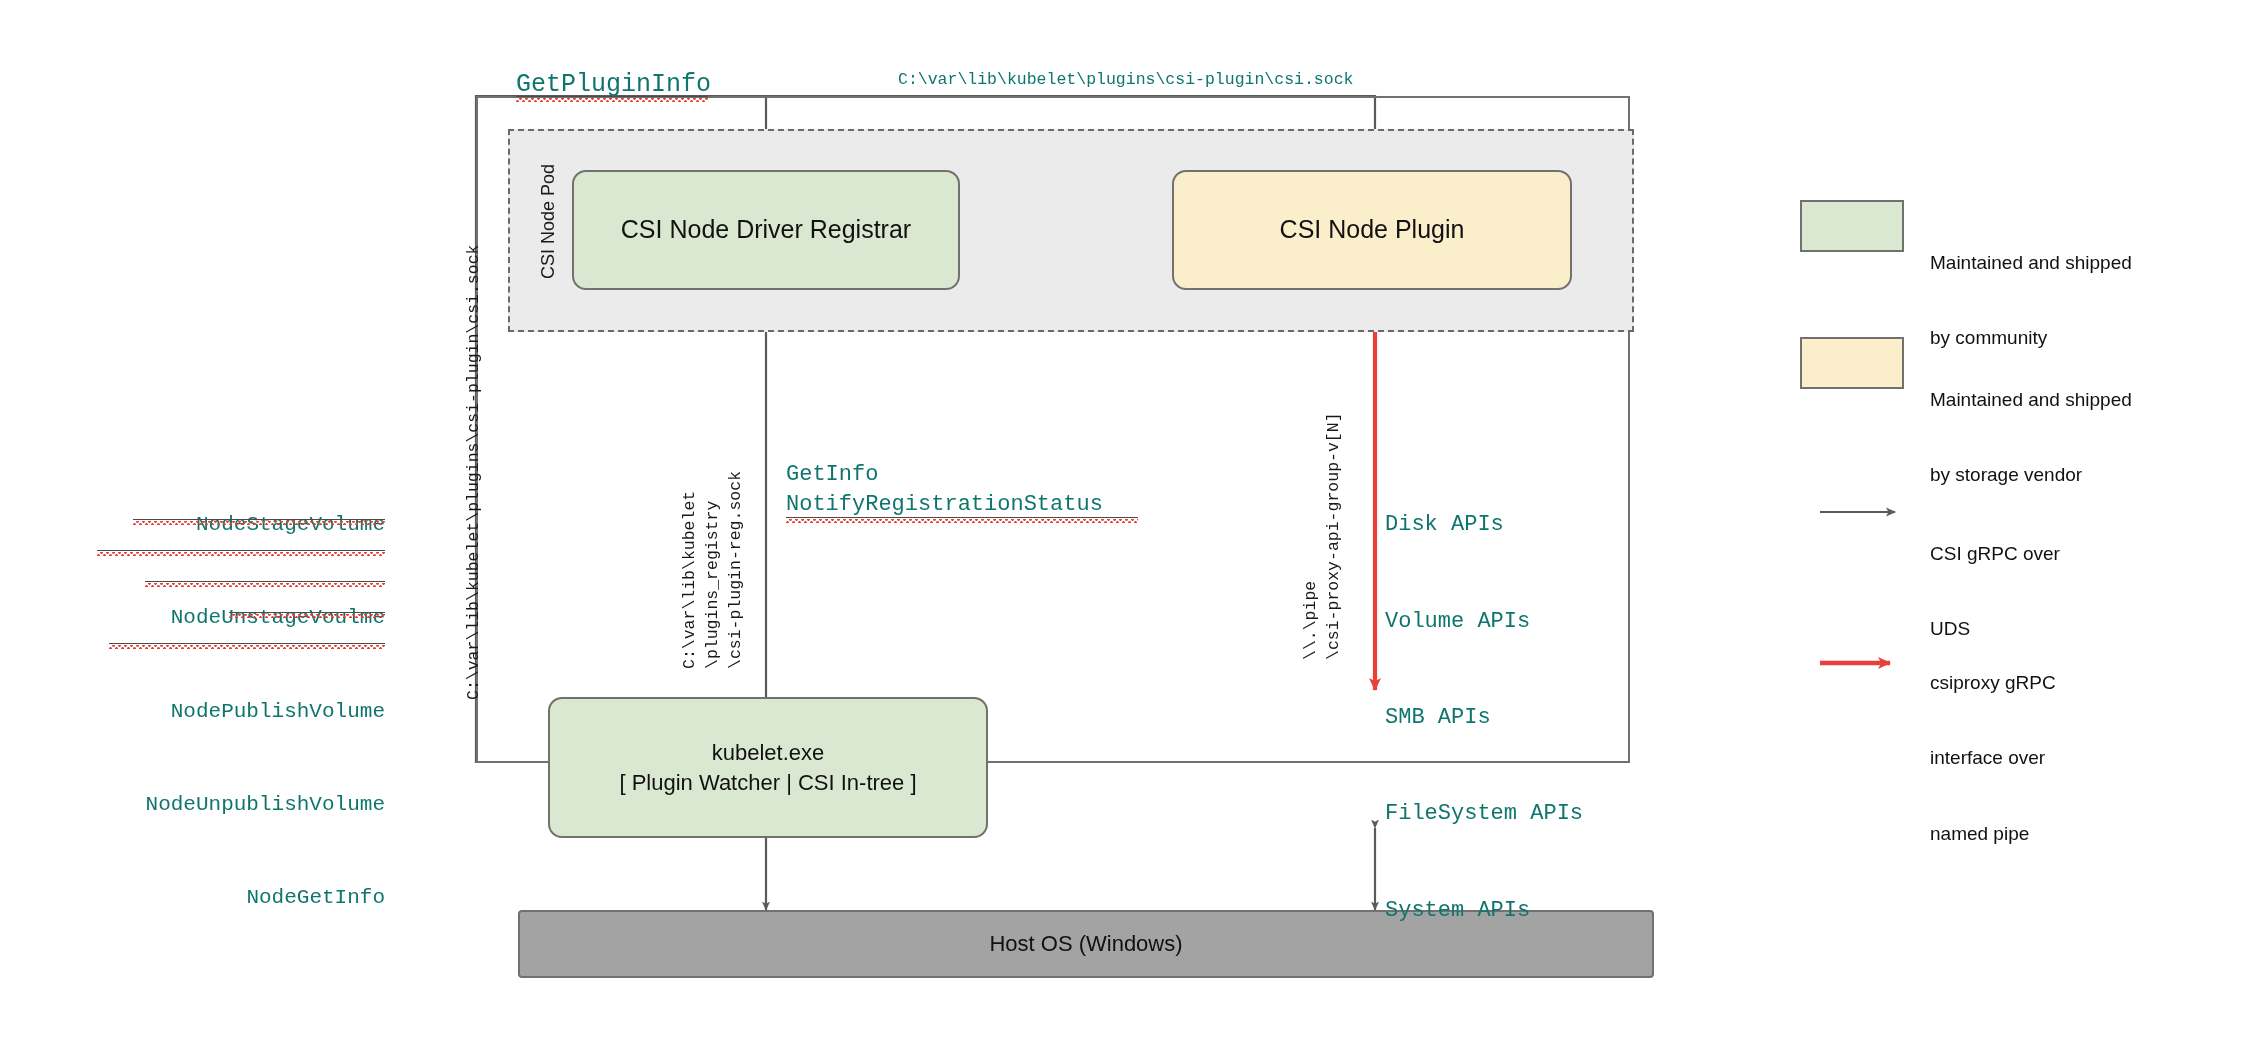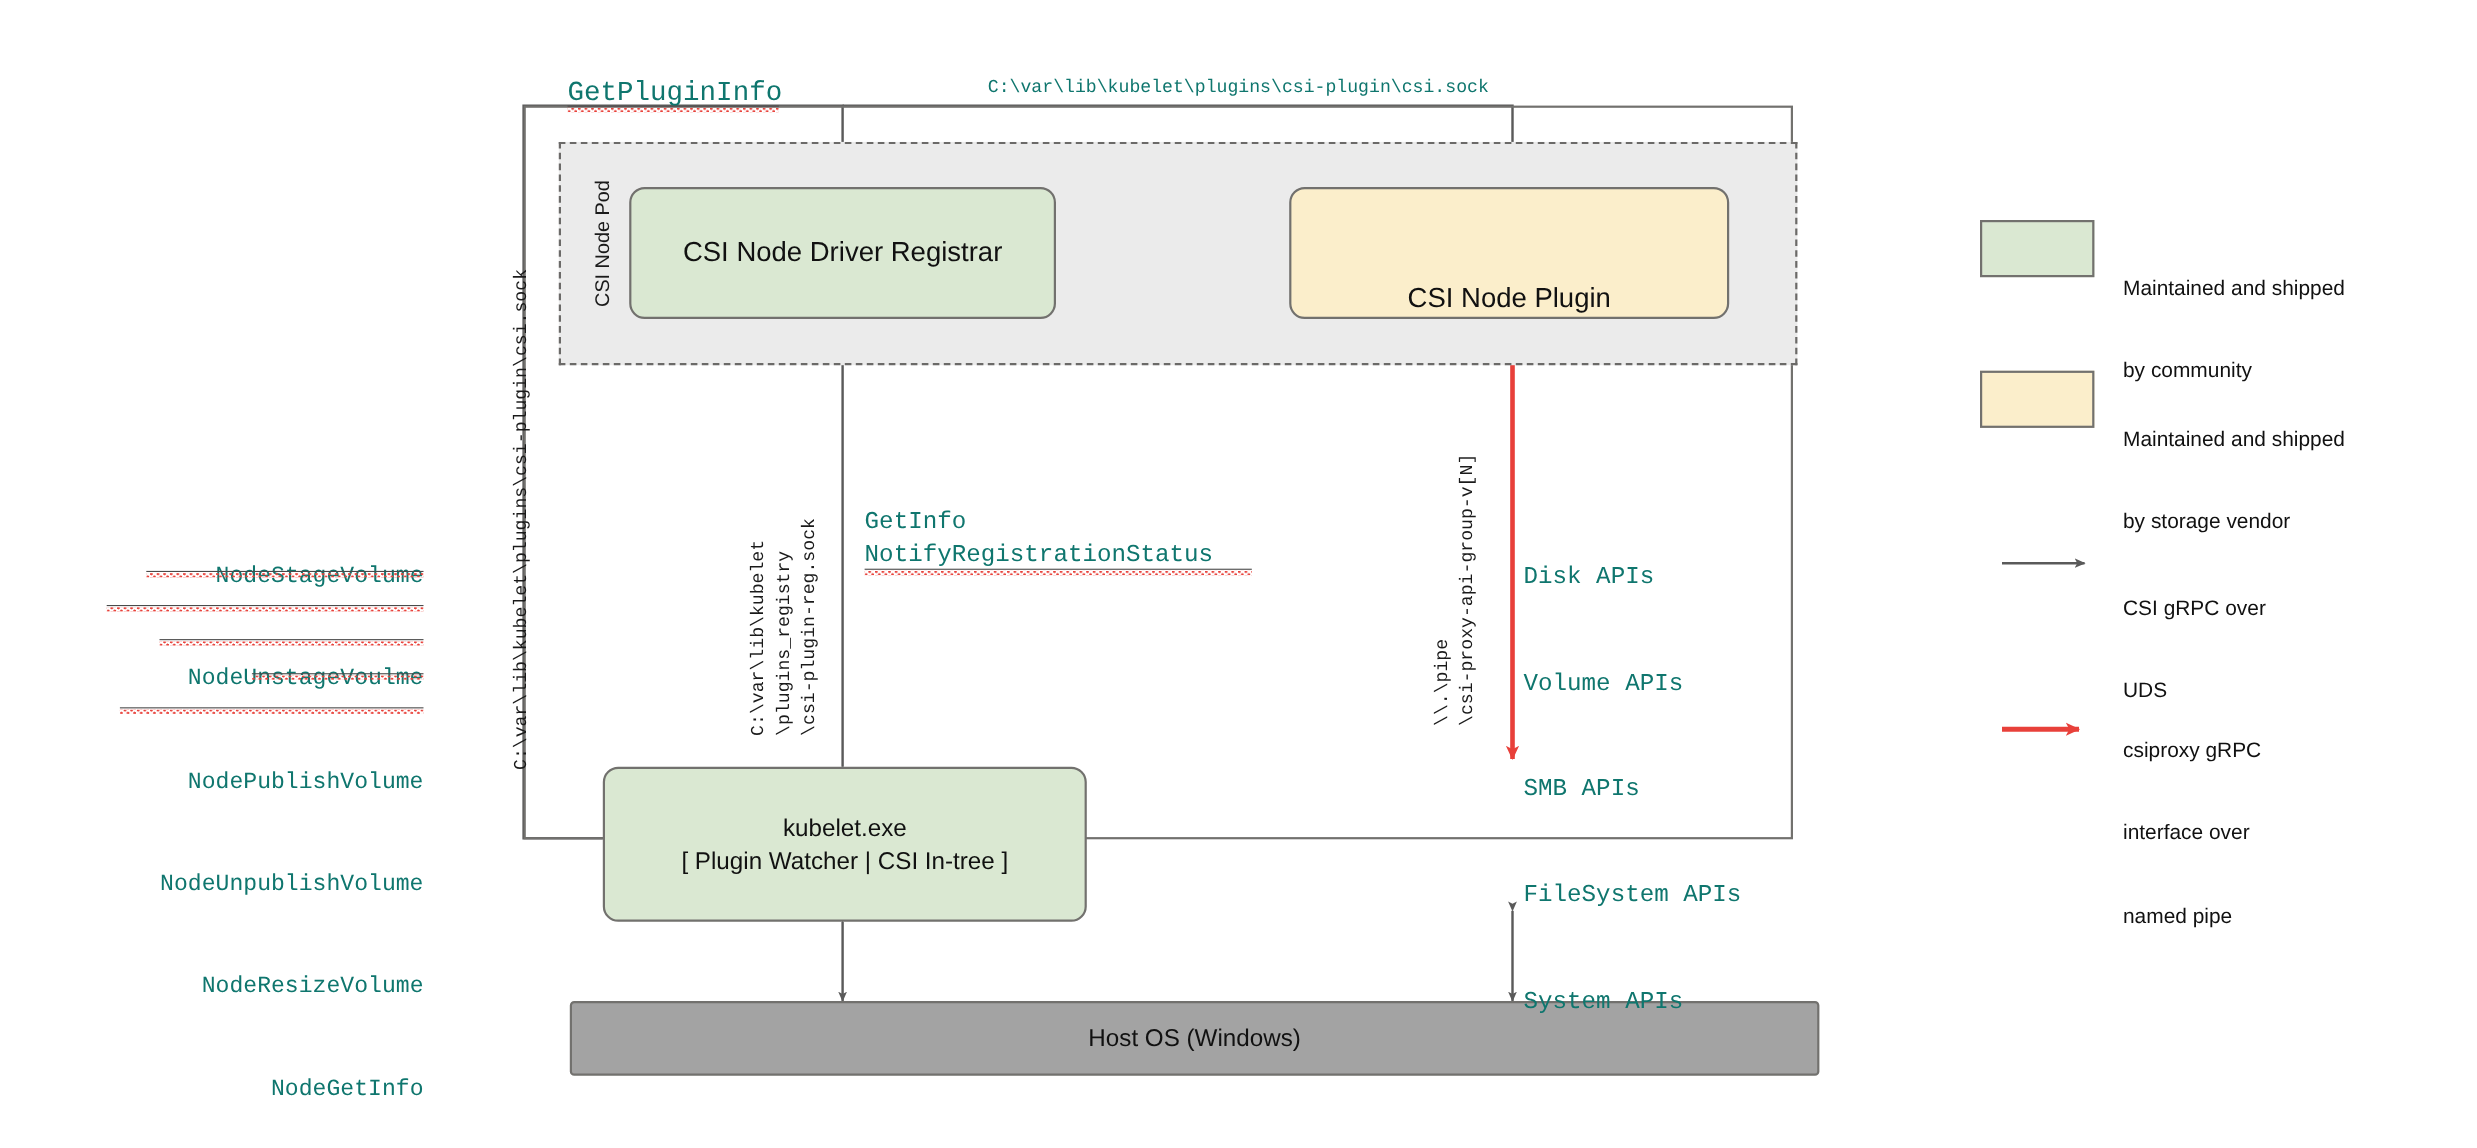--- a/index.html
+++ b/index.html
@@ -11,21 +11,21 @@
   .sans{font-family:"Liberation Sans",sans-serif;}
 
   
   .nodebox{position:absolute;box-sizing:border-box;border:2px solid #72716e;
            border-radius:14px;display:flex;flex-direction:column;
            align-items:center;justify-content:center;text-align:center;
            color:#111111;}
   .nodebox .ln{display:block;line-height:1.34;white-space:nowrap;}
 
   .green{background:#dae8d2;}
-  .yellow{background:#fbeecb;justify-content:flex-end;}
+  .yellow{background:#fbeecb;}
   .blue{background:#a3a3a3;border-radius:3px;}
 
   
   #outer-frame{position:absolute;box-sizing:border-box;border:2px solid #72716e;
                background:transparent;}
   #pod-frame{position:absolute;box-sizing:border-box;
              border:2px dashed #6b6a68;background:#ebebeb;}
 
   
   .txt{position:absolute;color:#0f766e;white-space:pre;line-height:1.38;}
@@ -128,21 +128,20 @@
 
   <div class="nodebox blue" style="left:518px;top:910px;width:1136px;height:68px;border-radius:4px;">
     <span class="ln sans" style="font-size:22px;">Host OS (Windows)</span>
   </div>
 
   <div class="txt right mono" style="left:80px;top:447px;width:305px;font-size:21px;line-height:1.48;">
     <div>NodeStageVolume</div>
     <div>NodeUnstageVoulme</div>
     <div>NodePublishVolume</div>
     <div>NodeUnpublishVolume</div>
-    <div>NodeResizeVolume</div>
     <div>NodeGetInfo</div>
     
   </div>
 
   <div class="ul" style="left:133px;top:519px;width:252px;"></div>
   <div class="sq" style="left:133px;top:521px;width:252px;"></div>
   <div class="ul" style="left:97px;top:550px;width:288px;"></div>
   <div class="sq" style="left:97px;top:552px;width:288px;"></div>
   <div class="ul" style="left:145px;top:581px;width:240px;"></div>
   <div class="sq" style="left:145px;top:583px;width:240px;"></div>

